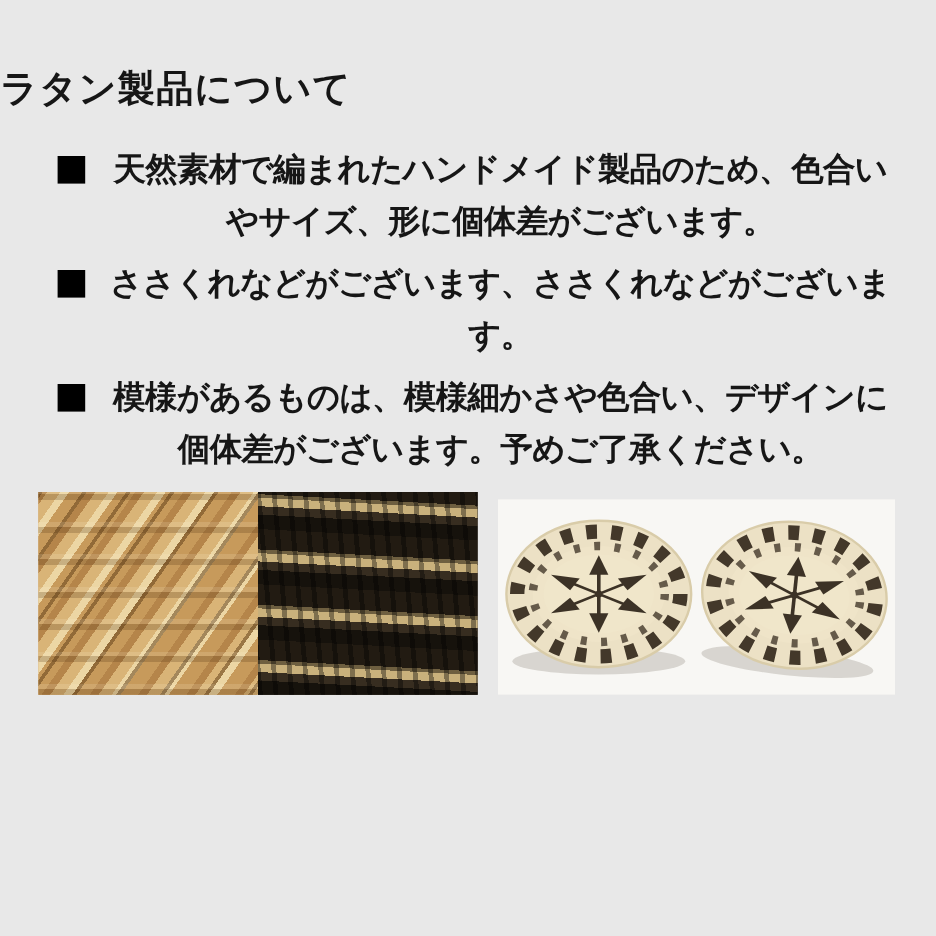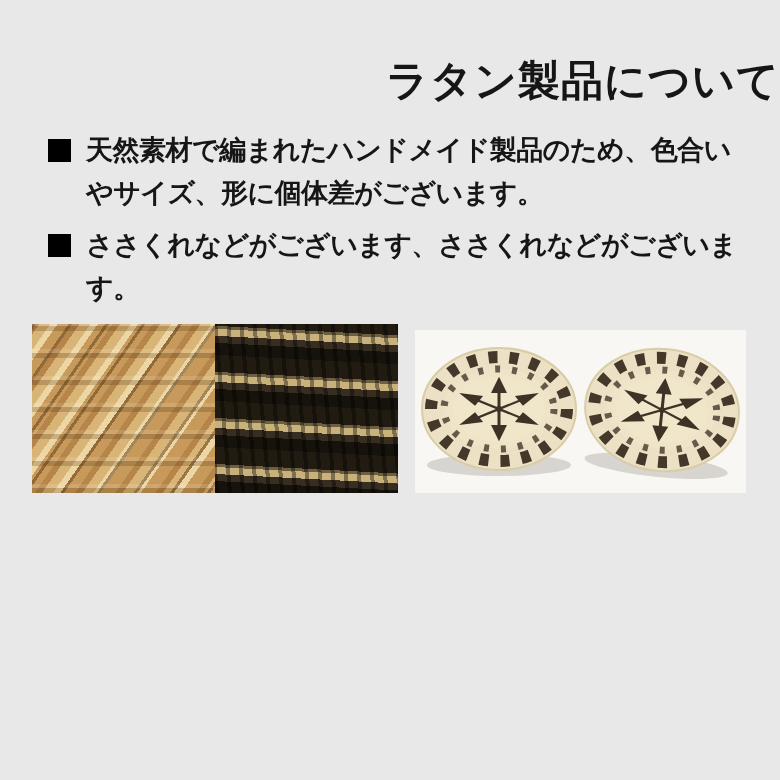--- a/index.html
+++ b/index.html
@@ -8,35 +8,36 @@
     background:#e8e8e8;
     font-family:"Liberation Sans","DejaVu Sans",sans-serif;
     font-weight:700;
     color:#161616;
     overflow:hidden;
   }
   .page{width:780px;height:780px;position:relative;}
 
   .title{
     padding-top:33px;
-    text-align:right;
-    font-size:42px;
+    text-align:left;
+    font-size:31px;
     letter-spacing:1px;
     line-height:40px;
   }
 
   ul.notes{
     list-style:none;
     margin:26px 32px 0 48px;
     padding:0;
   }
   li.note{
     display:flex;
     align-items:flex-start;
     margin-bottom:9px;
+    text-align:center;
   }
   .sq{
     flex:0 0 23px;
     width:23px;height:23px;
     background:#000;
     margin:10px 15px 0 0;
   }
   .note-text{
     font-size:27px;
     line-height:43px;
@@ -99,20 +100,24 @@
 
   <ul class="notes">
     <li class="note">
       <span class="sq"></span>
       <span class="note-text">天然素材で編まれたハンドメイド製品のため、色合いやサイズ、形に個体差がございます。</span>
     </li>
     <li class="note">
       <span class="sq"></span>
       <span class="note-text">ささくれなどがございます、ささくれなどがございます。</span>
     </li>
+    <li class="note">
+      <span class="sq"></span>
+      <span class="note-text">模様があるものは、模様細かさや色合い、デザインに個体差がございます。予めご了承ください。</span>
+    </li>
   </ul>
 
   <div class="figures">
 
     <figure>
       <div class="imgpair">
         <div class="half light-weave"></div>
         <div class="half dark-weave"></div>
       </div>
 

